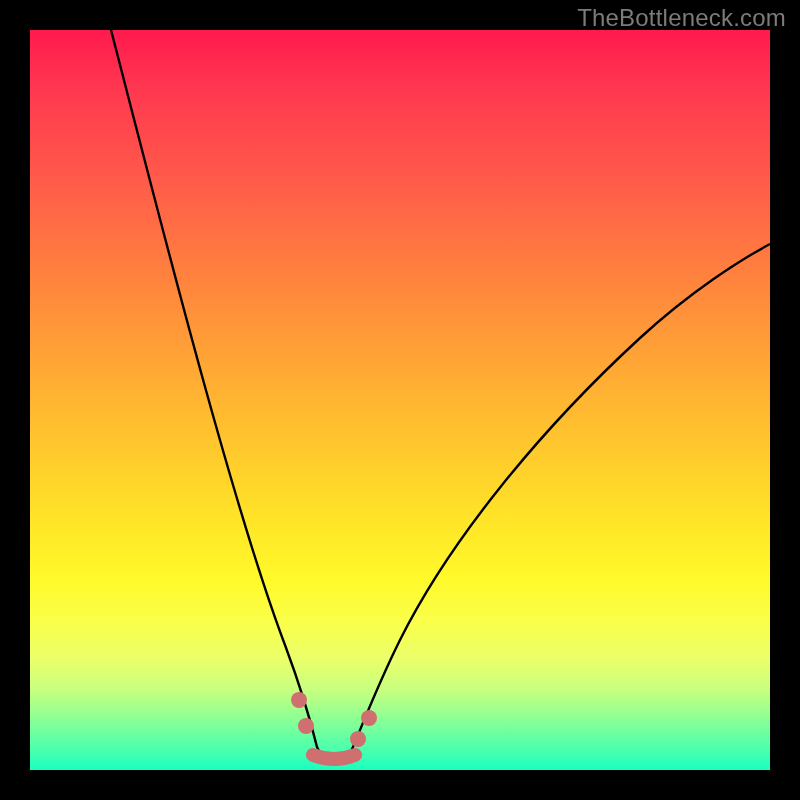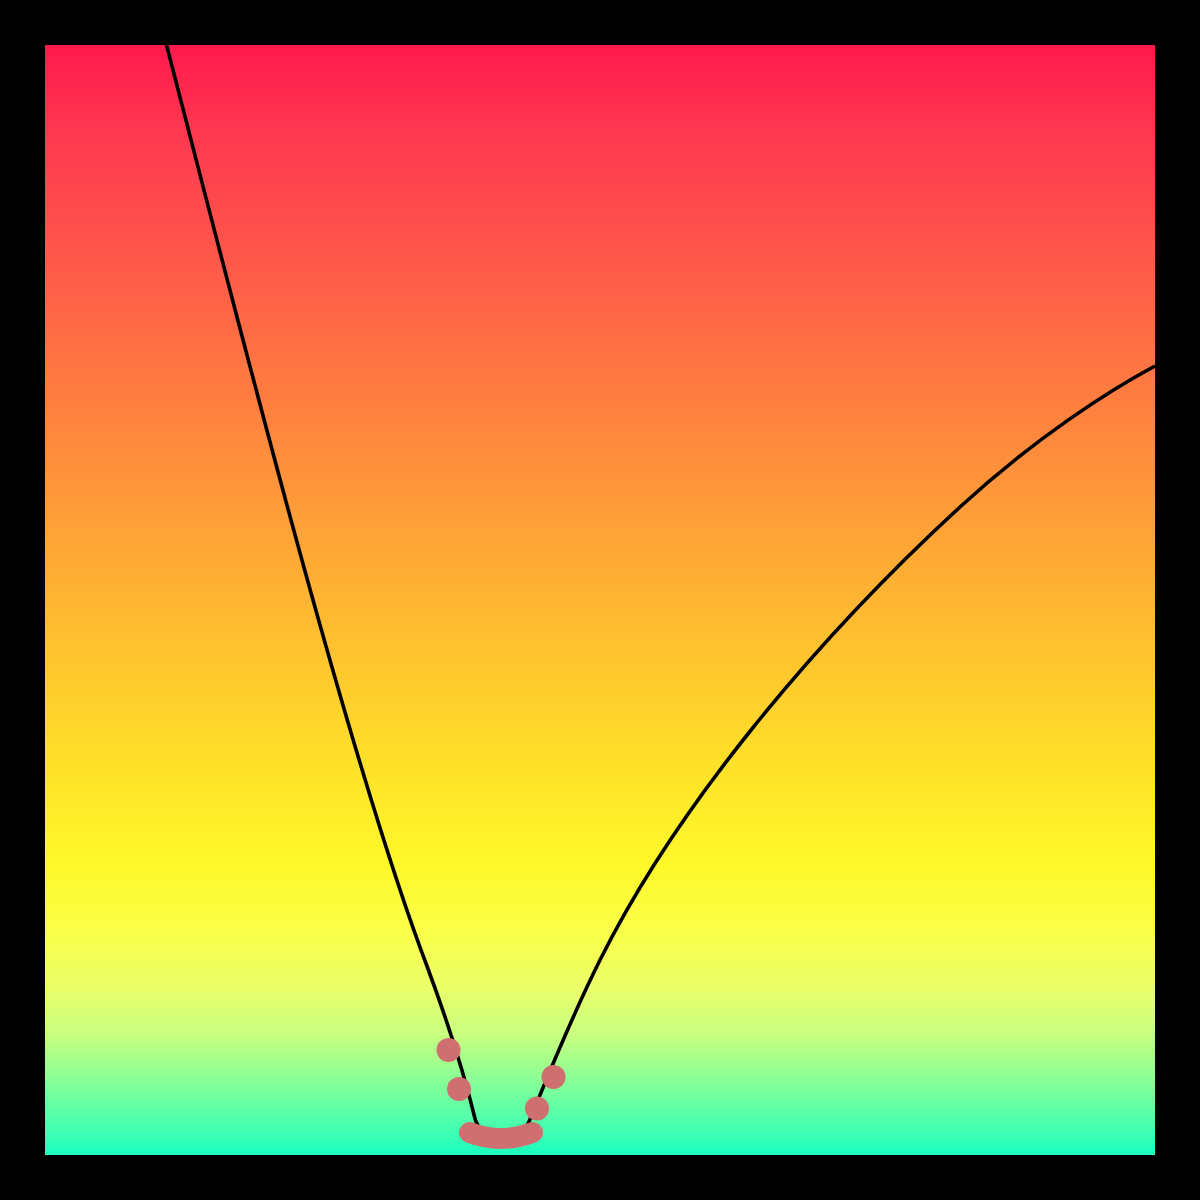--- a/index.html
+++ b/index.html
@@ -80,13 +80,14 @@
 
       <path fill="none" stroke="#cf6f6f" stroke-width="14" stroke-linecap="round" d="M 283 725 Q 304 733 325 725"></path>
 
       <circle cx="269" cy="670" r="8" fill="#cf6f6f"></circle>
       <circle cx="276" cy="696" r="8" fill="#cf6f6f"></circle>
       <circle cx="328" cy="709" r="8" fill="#cf6f6f"></circle>
       <circle cx="339" cy="688" r="8" fill="#cf6f6f"></circle>
     </svg>
   </div>
 
+  <div class="watermark">TheBottleneck.com</div>
 </div>
 
 </body></html>

